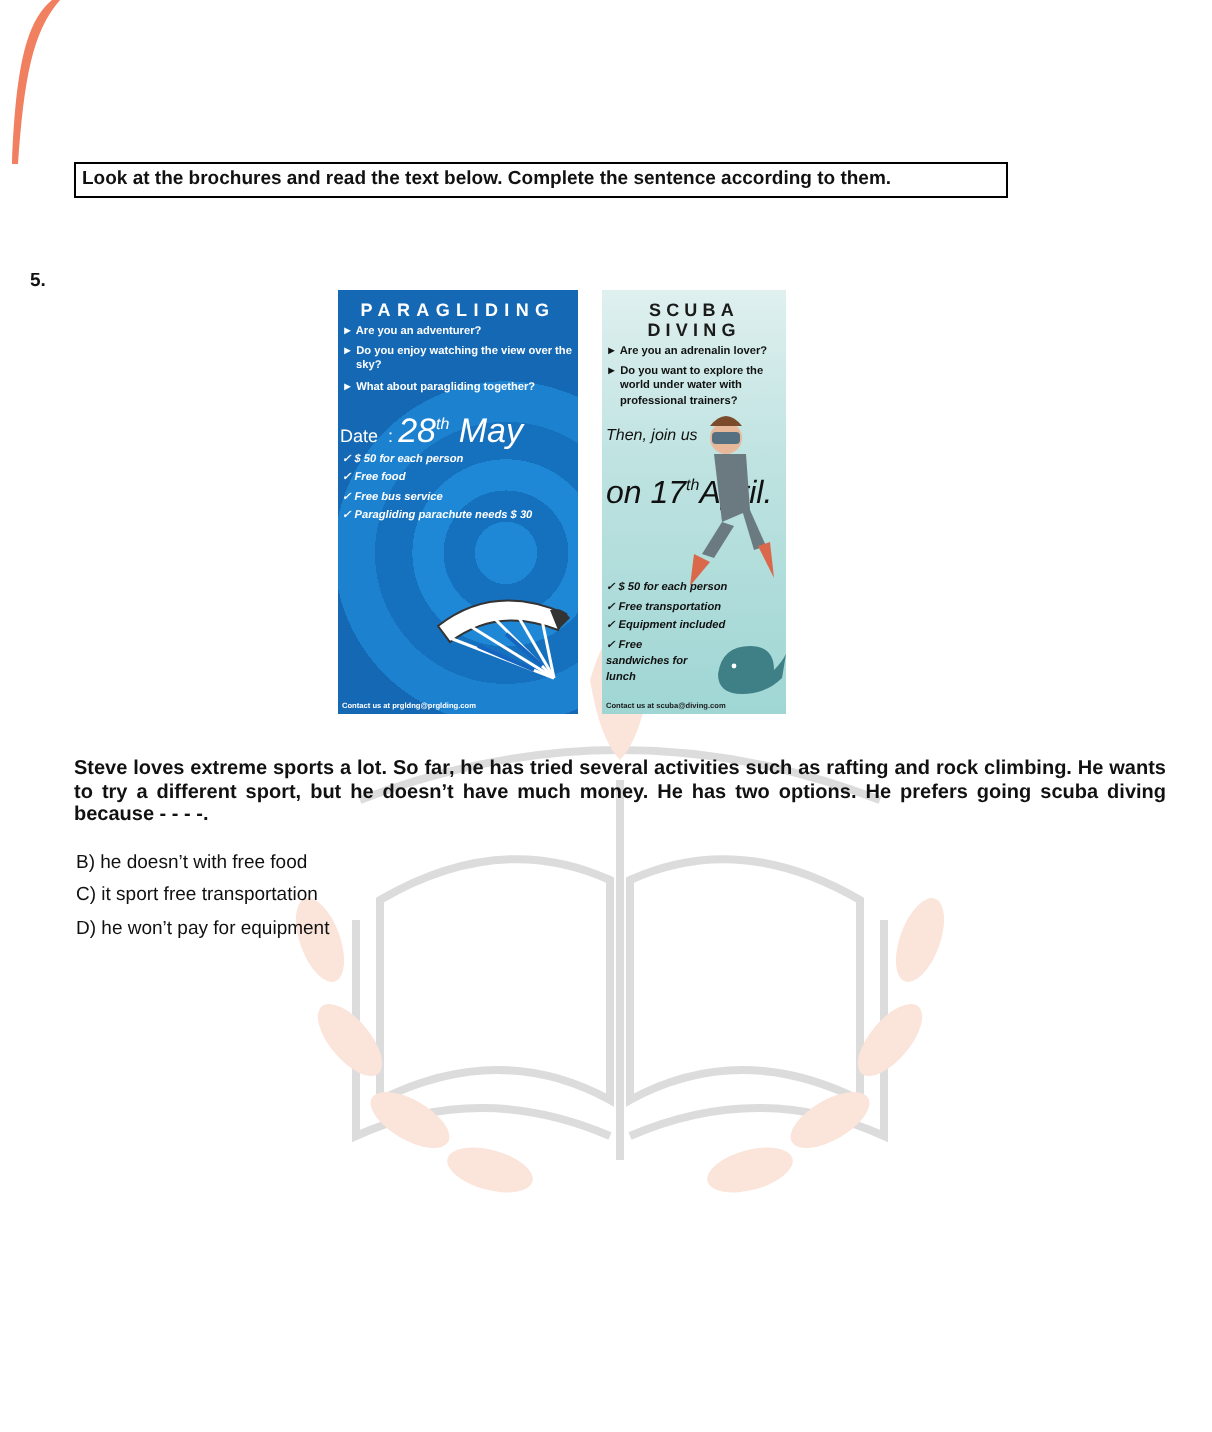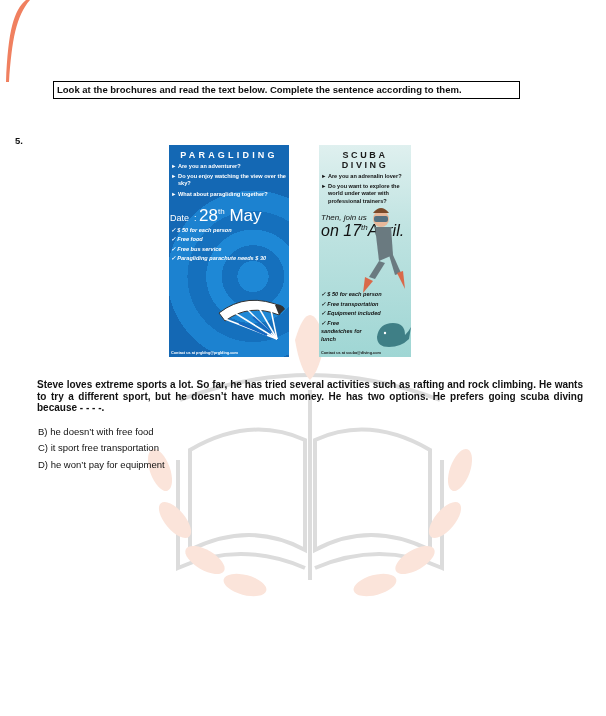--- a/index.html
+++ b/index.html
@@ -1,40 +1,40 @@
 <!DOCTYPE html>
 <html><head>
 <meta charset="utf-8">
 <style>
   html, body { margin:0; padding:0; }
   body { width:606px; height:716px; background:#ffffff; position:relative; overflow:hidden;
          font-family:"Liberation Sans", sans-serif; color:#111; }
   .corner-swoosh { position:absolute; left:0; top:0; width:40px; height:90px; }
   .watermark { position:absolute; left:120px; top:250px; width:380px; height:360px; pointer-events:none; }
   .instruction-box { position:absolute; left:37px; top:81px; width:467px; height:18px; border:1px solid #000;
-         box-sizing:border-box; font-size:9.5px; font-weight:bold; line-height:16px; padding-left:3px; white-space:nowrap;margin-left:16px; }
+         box-sizing:border-box; font-size:9.5px; font-weight:bold; line-height:16px; padding-left:3px; white-space:nowrap; }
   .q-number { position:absolute; left:15px; top:135px; font-size:9.5px; font-weight:bold; }
   .brochure { position:absolute; top:145px; height:212px; overflow:hidden; color:#fff; }
   .para { left:169px; width:120px;
           background: radial-gradient(circle at 70% 62%, #1e88d6 0 10%, #1570bd 10% 20%, #1e88d6 20% 30%, #1570bd 30% 42%, #1c82d0 42% 55%, #1468b4 55% 100%); }
-  .scuba { left:319px; width:92px; color:#111;
+  .scuba { left:301px; width:92px; color:#111;
            background: linear-gradient(180deg, #dff0ef 0%, #bfe3e1 40%, #9fd6d4 100%); }
   .b-title { text-align:center; font-size:9px; font-weight:bold; letter-spacing:3.2px; margin-top:5px; }
   .para .b-title { color:#fff; }
   .scuba .b-title { color:#1a1a1a; letter-spacing:2.6px; }
   .b-q { font-size:5.6px; font-weight:bold; line-height:7.2px; padding:0 2px 0 9px; text-indent:-7px; margin-top:3px; }
   .para .b-q { color:#fff; }
   .b-date { font-size:9px; margin:8px 0 0 1px; white-space:nowrap; }
-  .b-date .big { font-size:17px; }
+  .b-date .big { font-size:17px; font-style:italic; }
   .b-date sup { font-size:8px; }
   .b-list { font-size:5.6px; font-style:italic; font-weight:bold; line-height:9.5px; padding-left:2px; }
   .b-contact { position:absolute; bottom:2px; left:2px; font-size:3.8px; font-weight:bold; white-space:nowrap; }
   .para .b-contact { color:#fff; }
   .scuba .b-contact { color:#1a1a1a; }
-  .then { font-size:8px; font-style:italic; margin:8px 0 0 2px; }
+  .then { font-size:8px; font-style:italic; margin:8px 0 16px 2px; }
   .on-date { font-size:16px; font-style:italic; margin:0 0 0 2px; white-space:nowrap; }
   .on-date sup { font-size:8px; }
   .passage { position:absolute; left:37px; top:379px; width:546px; font-size:10px; font-weight:bold;
              line-height:11.5px; text-align:justify; }
   .options { position:absolute; left:38px; top:424px; font-size:9.5px; }
   .option { height:16.3px; line-height:16.3px; white-space:nowrap; }
 </style>
 </head>
 <body>
 

